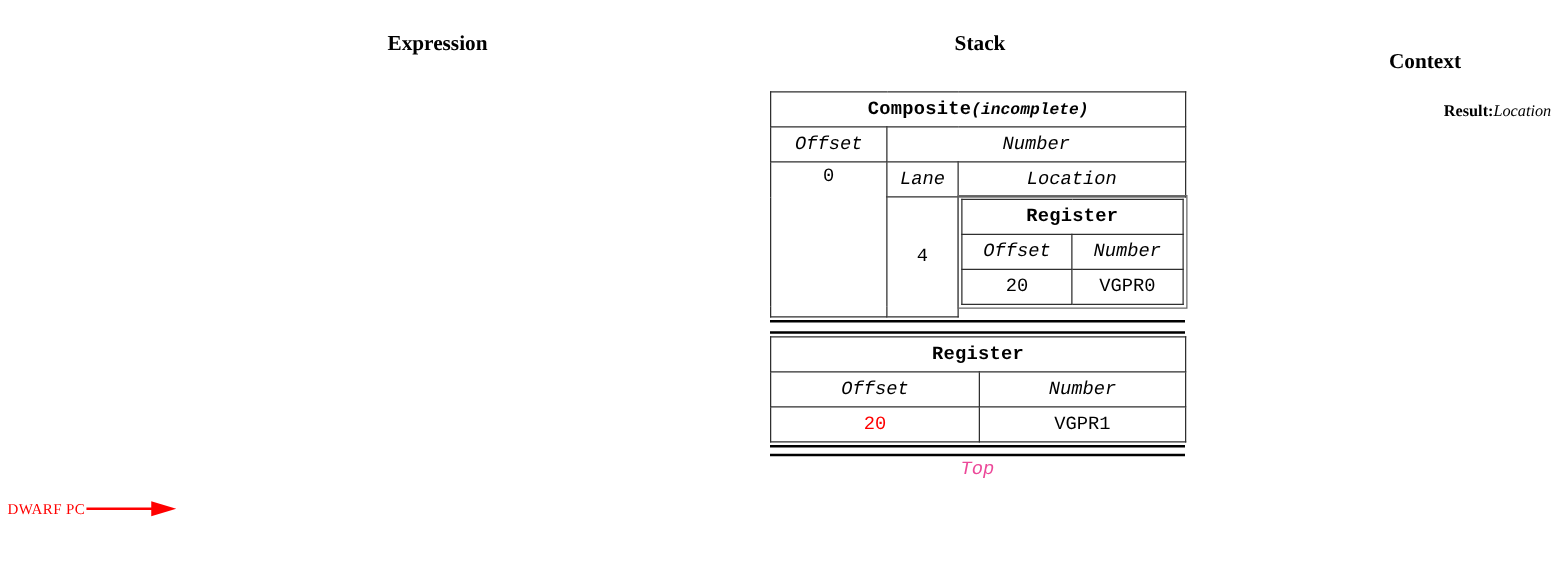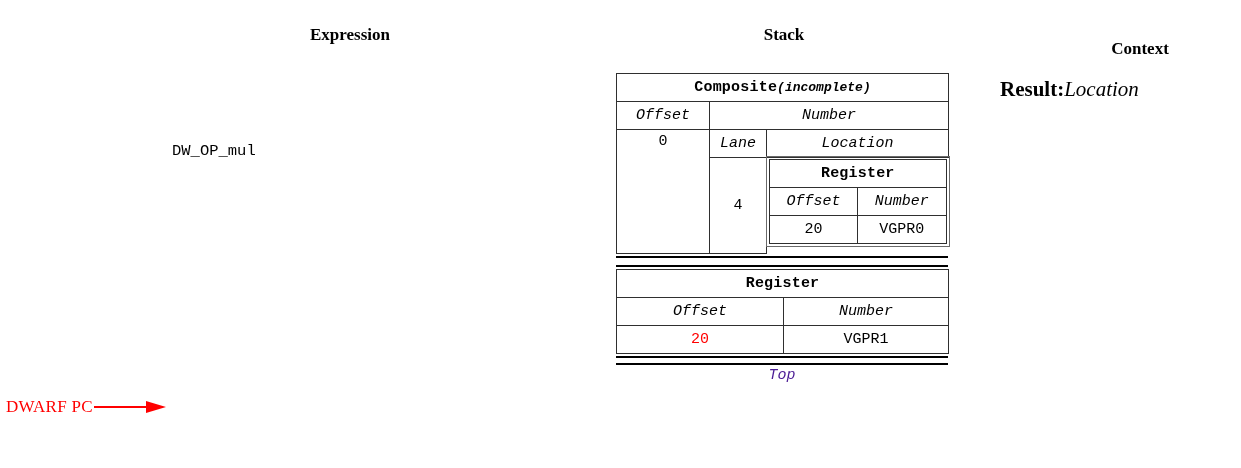--- a/index.html
+++ b/index.html
@@ -43,21 +43,21 @@
     position: absolute;
     left: 6px;
     top: 396px;
     height: 22px;
     display: flex;
     align-items: center;
     color: #ff0000;
   }
   #dwarf-pc-marker .pc-label {
     font-family: "Liberation Serif", serif;
-    font-size: 17px;
+    font-size: 12px;
     letter-spacing: 0.3px;
     white-space: nowrap;
     text-align: center;
   }
   #dwarf-pc-marker .pc-arrow {
     display: block;
     margin-left: 1px;
   }
 
   
@@ -111,21 +111,21 @@
   }
   .stack-bottom {
     height: 5px;
     border-top: 2px solid #000000;
     border-bottom: 2px solid #000000;
     background: #ffffff;
     margin-top: 2px;
   }
   #stack-top-label {
     text-align: center;
-    color: #4c1d95;
+    color: #ec4899;
     font-family: "Liberation Mono", monospace;
     font-style: italic;
     font-size: 15px;
     margin-top: 2px;
   }
 
   
   table.nested {
     border-collapse: collapse;
     table-layout: fixed;
@@ -146,39 +146,38 @@
     border: none !important;
     vertical-align: top;
   }
 
   
   #context-block {
     position: absolute;
     left: 1000px;
     top: 78px;
     width: 241px;
-    text-align: left;
-    font-family: "Liberation Serif", serif;
-    font-size: 21px;
+    text-align: right;
+    font-family: "Liberation Serif", serif;
+    font-size: 13px;
     line-height: 22px;
   }
   #context-block .ctx-key { font-weight: bold; }
   #context-block .ctx-val { font-style: italic; }
 </style>
 </head>
 <body>
 
 <div class="col-header" id="header-expression">Expression</div>
 
 <div class="col-header" id="header-stack">Stack</div>
 
 <div class="col-header" id="header-context">Context</div>
 
 <div id="expression-list">
-  <div class="expr-line">DW_OP_mul</div>
   
   
   
   
   
   
   
   
 </div>
 

